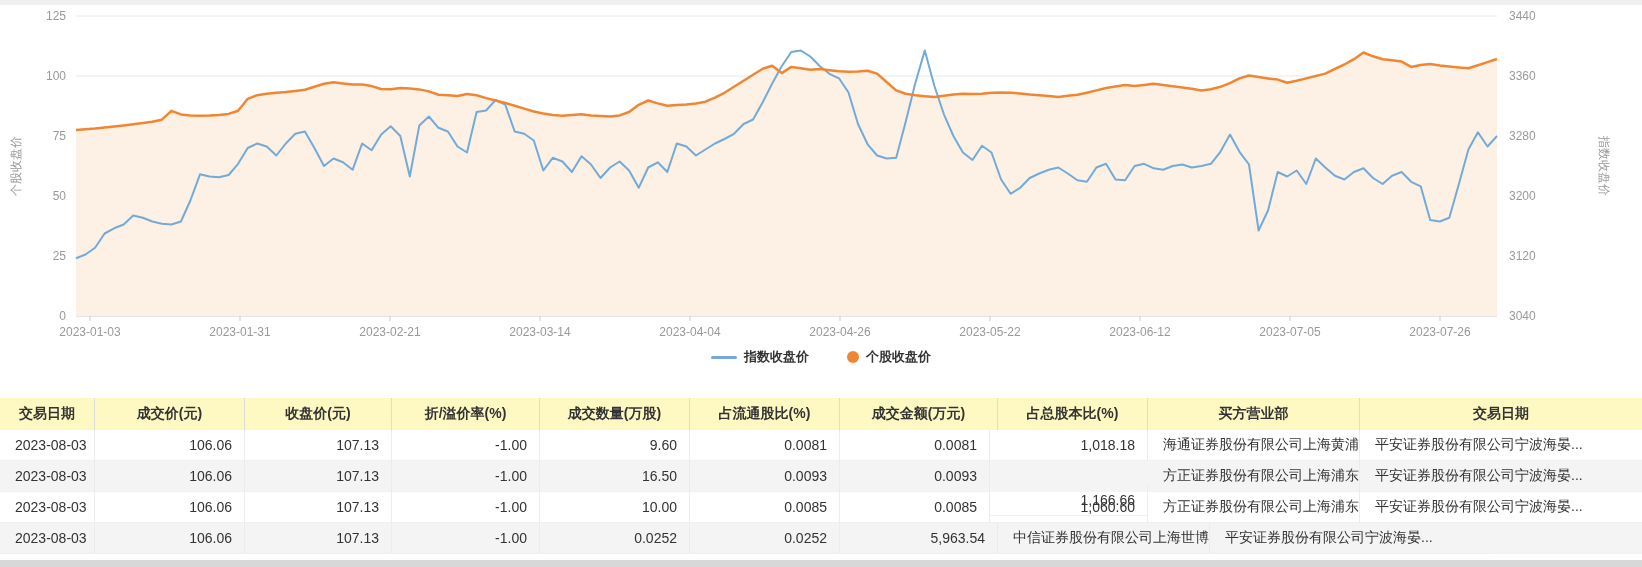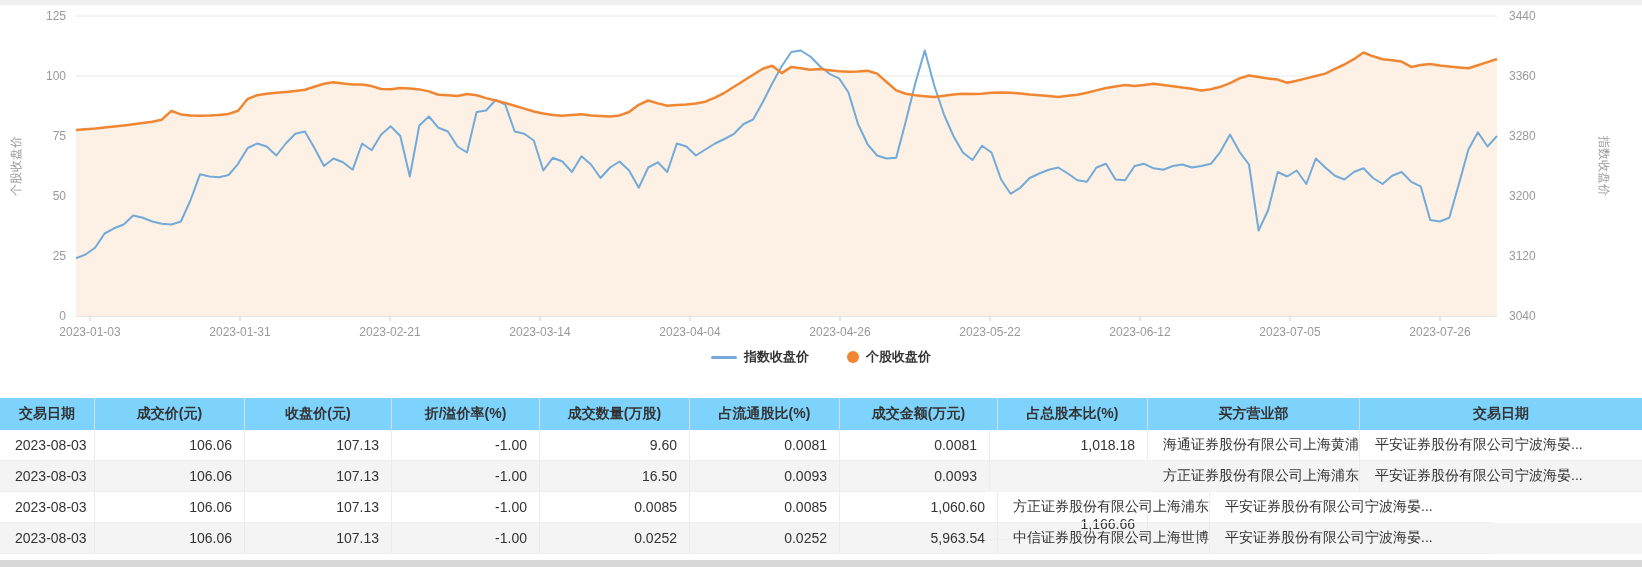--- a/index.html
+++ b/index.html
@@ -6,24 +6,24 @@
   body{width:1642px;height:567px;overflow:hidden;font-family:"Liberation Sans",sans-serif;position:relative;}
   .top-strip{position:absolute;left:0;top:0;width:100%;height:5px;background:#f0f0f0;}
   .chart-wrap{position:absolute;left:0;top:0;width:1642px;height:340px;}
   .legend{position:absolute;left:0;top:344px;width:1642px;height:26px;display:flex;justify-content:center;align-items:center;gap:38px;}
   .legend-item{display:flex;align-items:center;gap:7px;cursor:pointer;}
   .legend-line{display:inline-block;width:26px;height:3px;border-radius:2px;}
   .legend-dot{display:inline-block;width:12px;height:12px;border-radius:50%;}
   .legend-label{font-size:13px;color:#333;font-weight:bold;}
   .table{position:absolute;left:0;top:398px;width:1642px;font-size:14px;color:#333;}
   .trow{display:flex;width:1642px;box-sizing:border-box;}
-  .thead{background:#7dd3fc;font-weight:bold;}
+  .thead{background:#fef9c3;font-weight:bold;}
   .thead .tcell{border-right:1px solid #dcdcdc;justify-content:center;height:32px;}
   .thead .tcell:last-child{border-right:none;}
-  .tbody-row{height:31px;background:#fff;}
+  .tbody-row{height:31px;background:#fff;align-items:center;}
   .tbody-row.alt{background:#f4f4f4;}
   .tbody-row .tcell{border-right:1px solid #ececec;border-bottom:1px solid #f0f0f0;height:31px;}
   .tbody-row .tcell:last-child{border-right:none;}
   .tcell{display:flex;align-items:center;box-sizing:border-box;overflow:hidden;white-space:nowrap;}
   .al{justify-content:flex-start;padding-left:15px;}
   .ar{justify-content:flex-end;padding-right:12px;}
   .ac{justify-content:center;}
   .bottom-strip{position:absolute;left:0;bottom:0;width:100%;height:7px;background:#d8d8d8;}
 </style>
 </head>
@@ -123,20 +123,21 @@
       <div class="tcell ar" style="width: 150px;">0.0093</div>
       <div class="tcell ar" style="width: 158px; margin-top: 48px;">1,166.66</div>
       <div class="tcell al" style="width: 212px;">方正证券股份有限公司上海浦东新...</div>
       <div class="tcell al" style="width: 282px;">平安证券股份有限公司宁波海晏...</div>
     </div>
     <div class="trow tbody-row">
       <div class="tcell al" style="width: 95px;">2023-08-03</div>
       <div class="tcell ar" style="width: 150px;">106.06</div>
       <div class="tcell ar" style="width: 147px;">107.13</div>
       <div class="tcell ar" style="width: 148px;">-1.00</div>
+      <div class="tcell ar" style="width: 150px;">10.00</div>
       <div class="tcell ar" style="width: 150px;">0.0085</div>
       <div class="tcell ar" style="width: 150px;">0.0085</div>
       <div class="tcell ar" style="width: 158px;">1,060.60</div>
       <div class="tcell al" style="width: 212px;">方正证券股份有限公司上海浦东新...</div>
       <div class="tcell al" style="width: 282px;">平安证券股份有限公司宁波海晏...</div>
     </div>
     <div class="trow tbody-row alt">
       <div class="tcell al" style="width: 95px;">2023-08-03</div>
       <div class="tcell ar" style="width: 150px;">106.06</div>
       <div class="tcell ar" style="width: 147px;">107.13</div>

